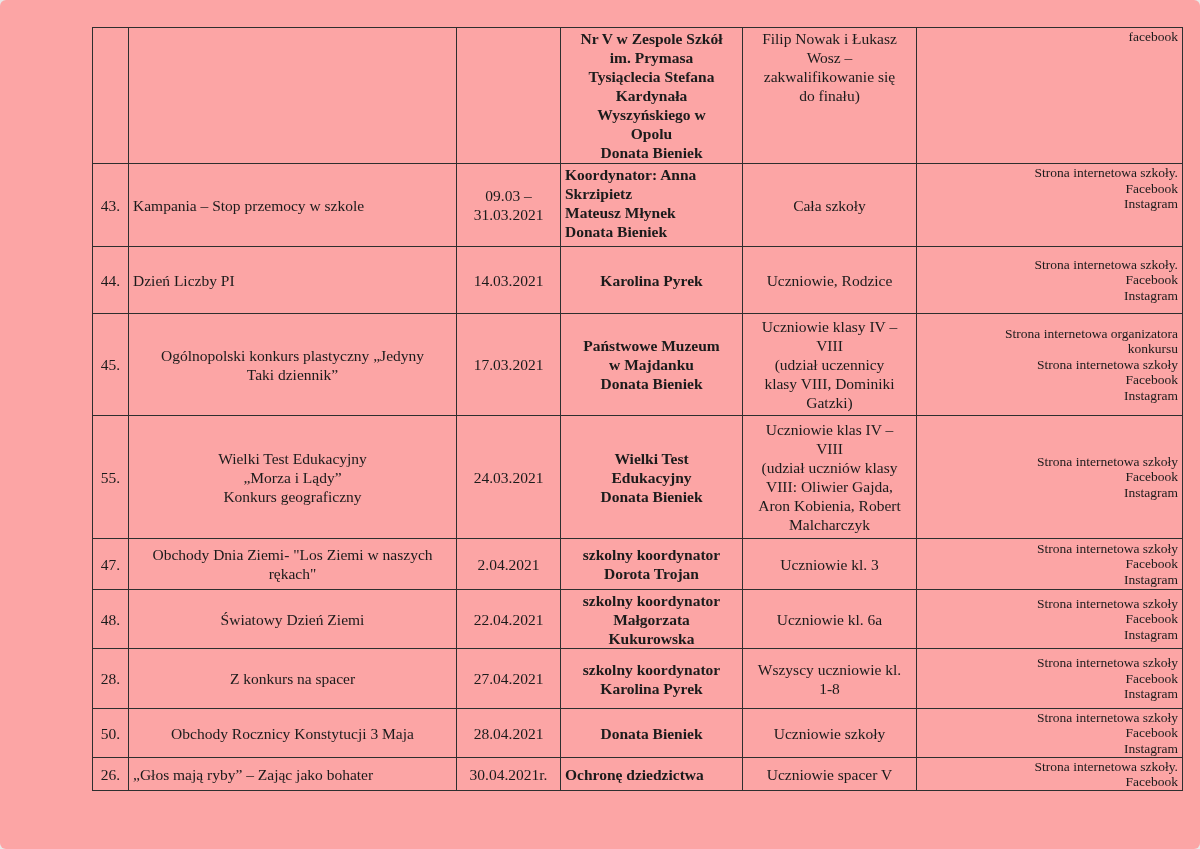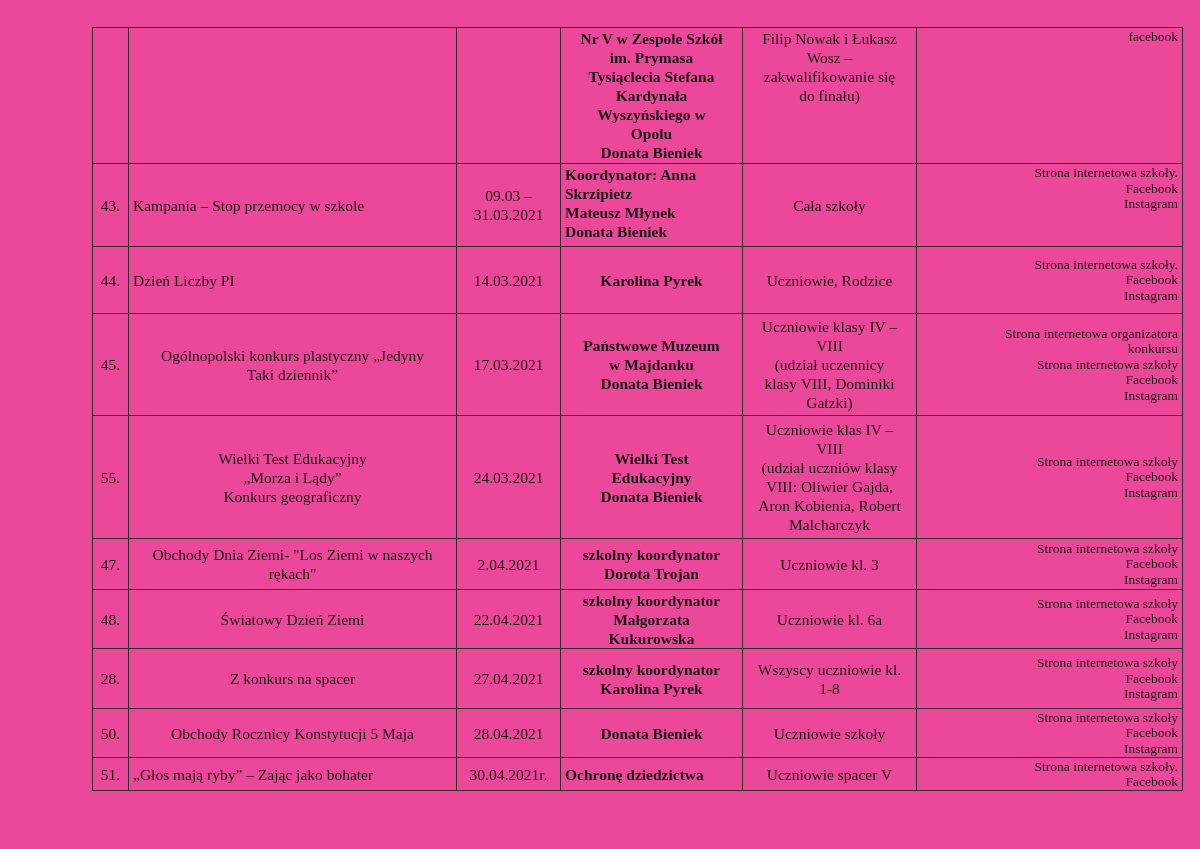--- a/index.html
+++ b/index.html
@@ -1,22 +1,23 @@
 <!DOCTYPE html>
 <html><head>
 <meta charset="utf-8">
 <style>
   html,body{margin:0;padding:0;background:#e8e8e8;}
   .page{
     position:relative;
     width:1200px;height:849px;
-    background:#ec4899;
+    background:#fca5a5;
     font-family:"Liberation Serif","DejaVu Serif",serif;
     color:#1b1b1b;
     overflow:hidden;
+    border-radius:6px;
   }
   table.activities{
     position:absolute;left:92px;top:27px;
     width:1090px;
     border-collapse:collapse;
     table-layout:fixed;
   }
   td{
     border:1px solid #2e2e2e;
     padding:0 4px;
@@ -158,30 +159,30 @@
         <td class="coord">szkolny koordynator
 Karolina Pyrek</td>
         <td>Wszyscy uczniowie kl.
 1-8</td>
         <td class="pub">Strona internetowa szkoły
 Facebook
 Instagram</td>
       </tr>
       <tr style="height:49px">
         <td>50.</td>
-        <td>Obchody Rocznicy Konstytucji 5 Maja</td>
+        <td>Obchody Rocznicy Konstytucji 3 Maja</td>
         <td>28.04.2021</td>
         <td class="coord">Donata Bieniek</td>
         <td>Uczniowie szkoły</td>
         <td class="pub">Strona internetowa szkoły
 Facebook
 Instagram</td>
       </tr>
       <tr style="height:33px">
-        <td>51.</td>
+        <td>26.</td>
         <td class="left">„Głos mają ryby” – Zając jako bohater</td>
         <td>30.04.2021r.</td>
         <td class="coord left">Ochronę dziedzictwa</td>
         <td>Uczniowie spacer V</td>
         <td class="pub">Strona internetowa szkoły.
 Facebook</td>
       </tr>
     </tbody>
   </table>
 </div>

